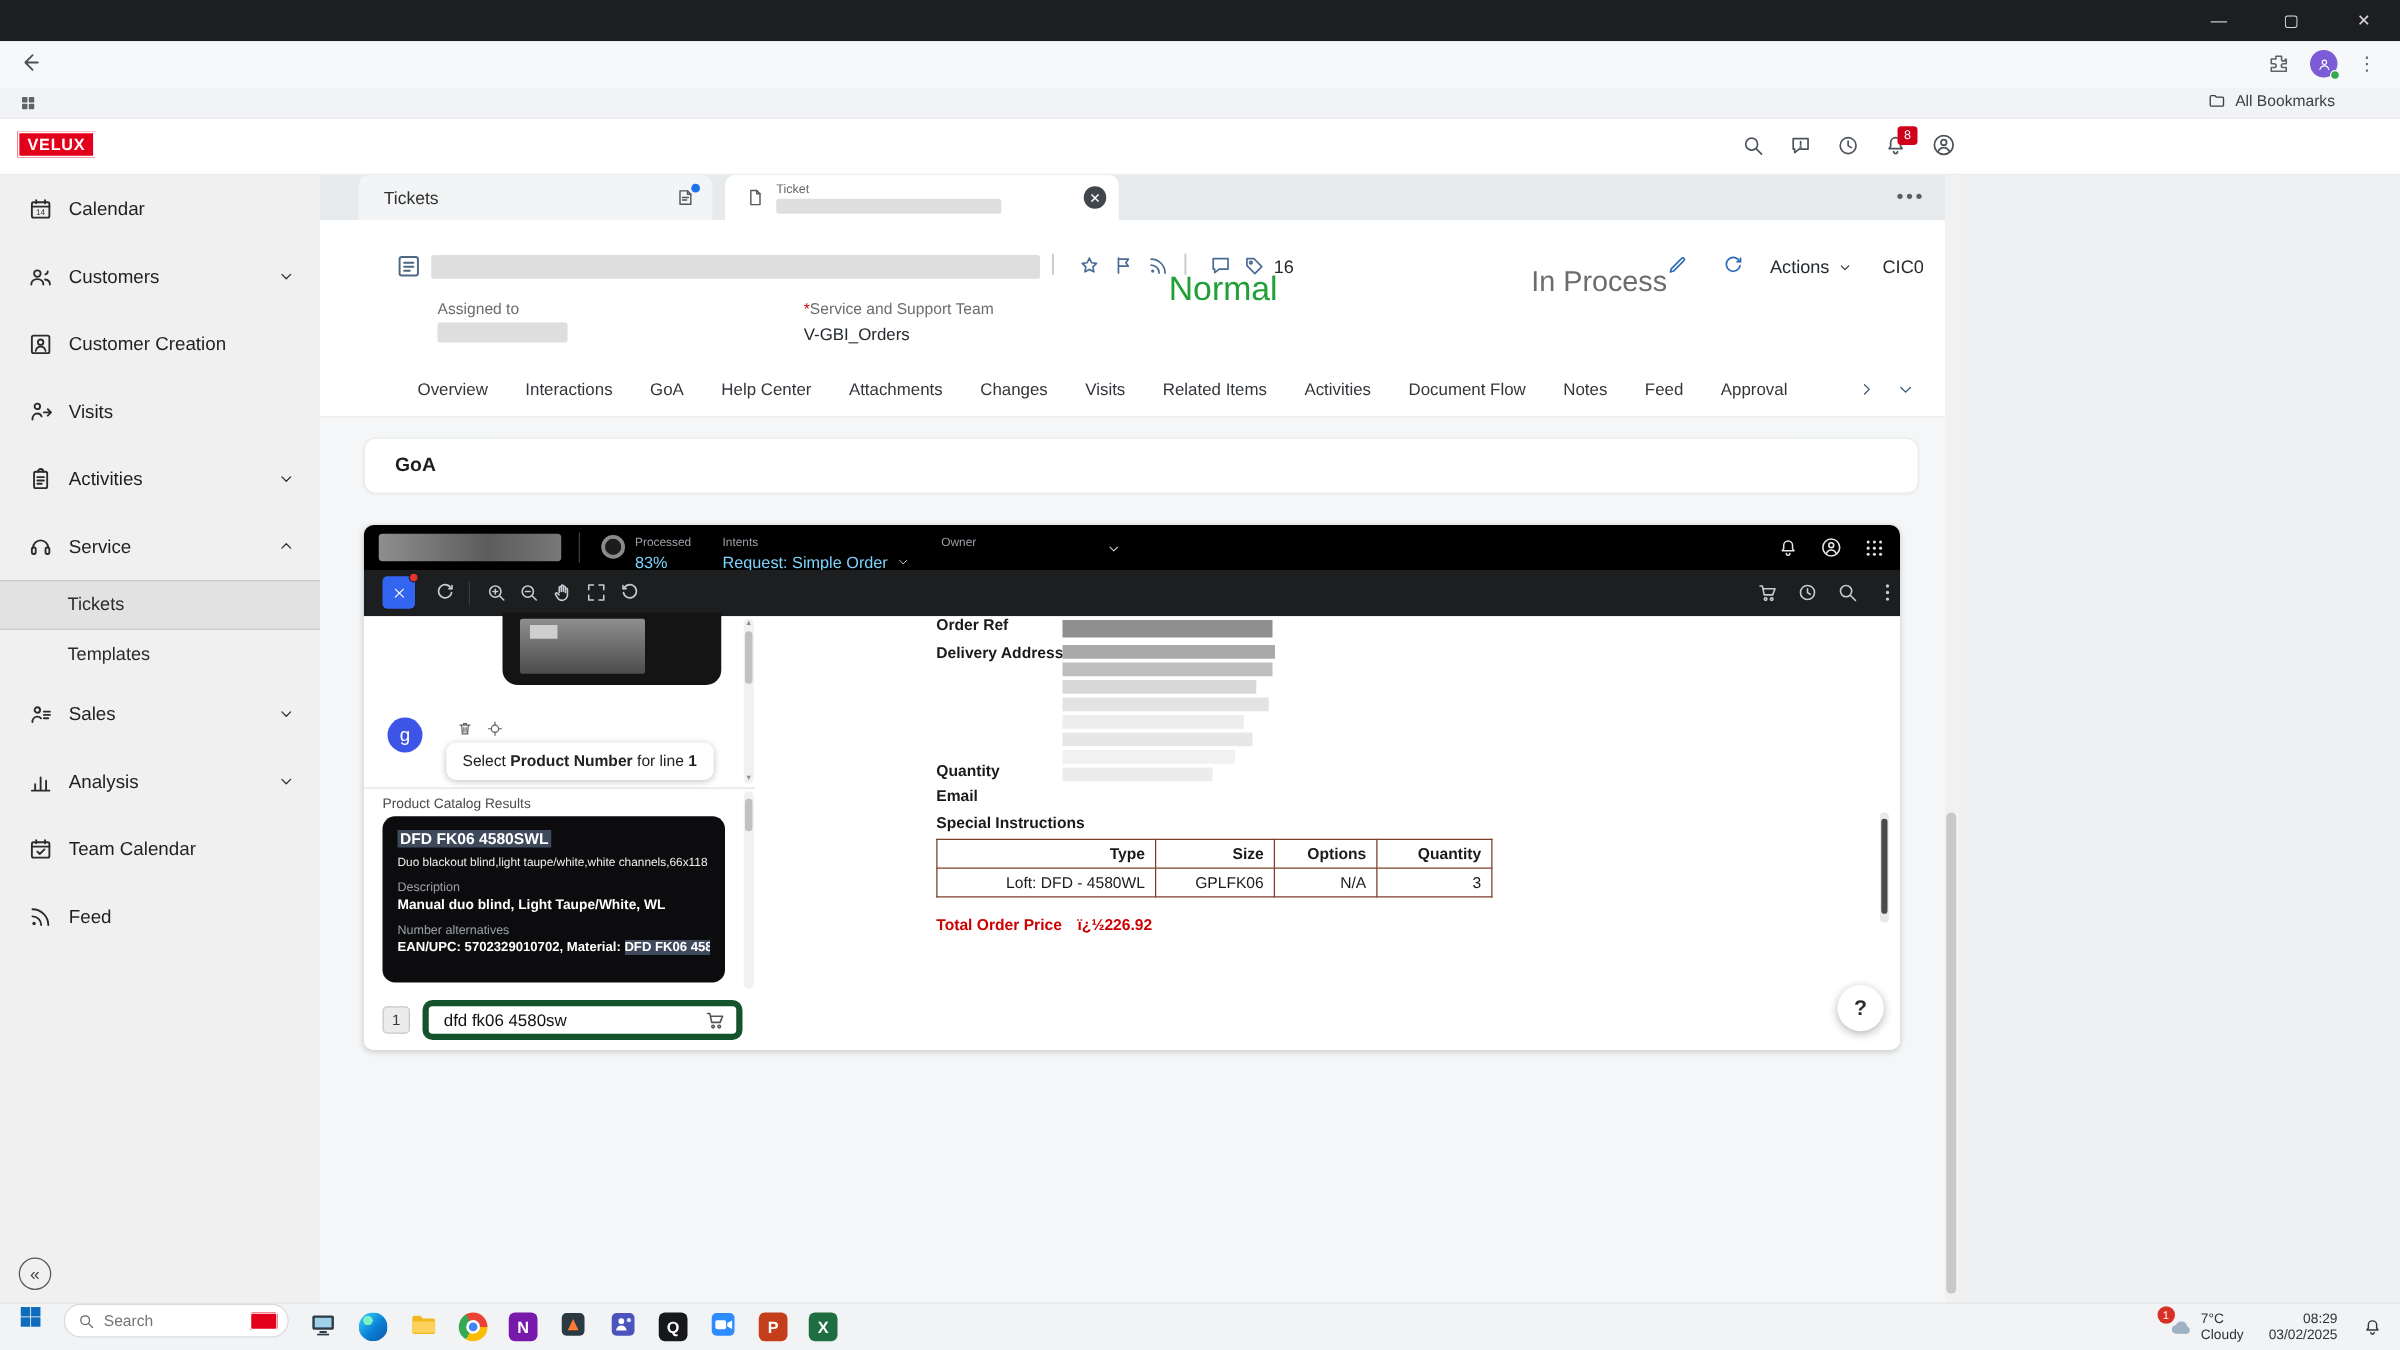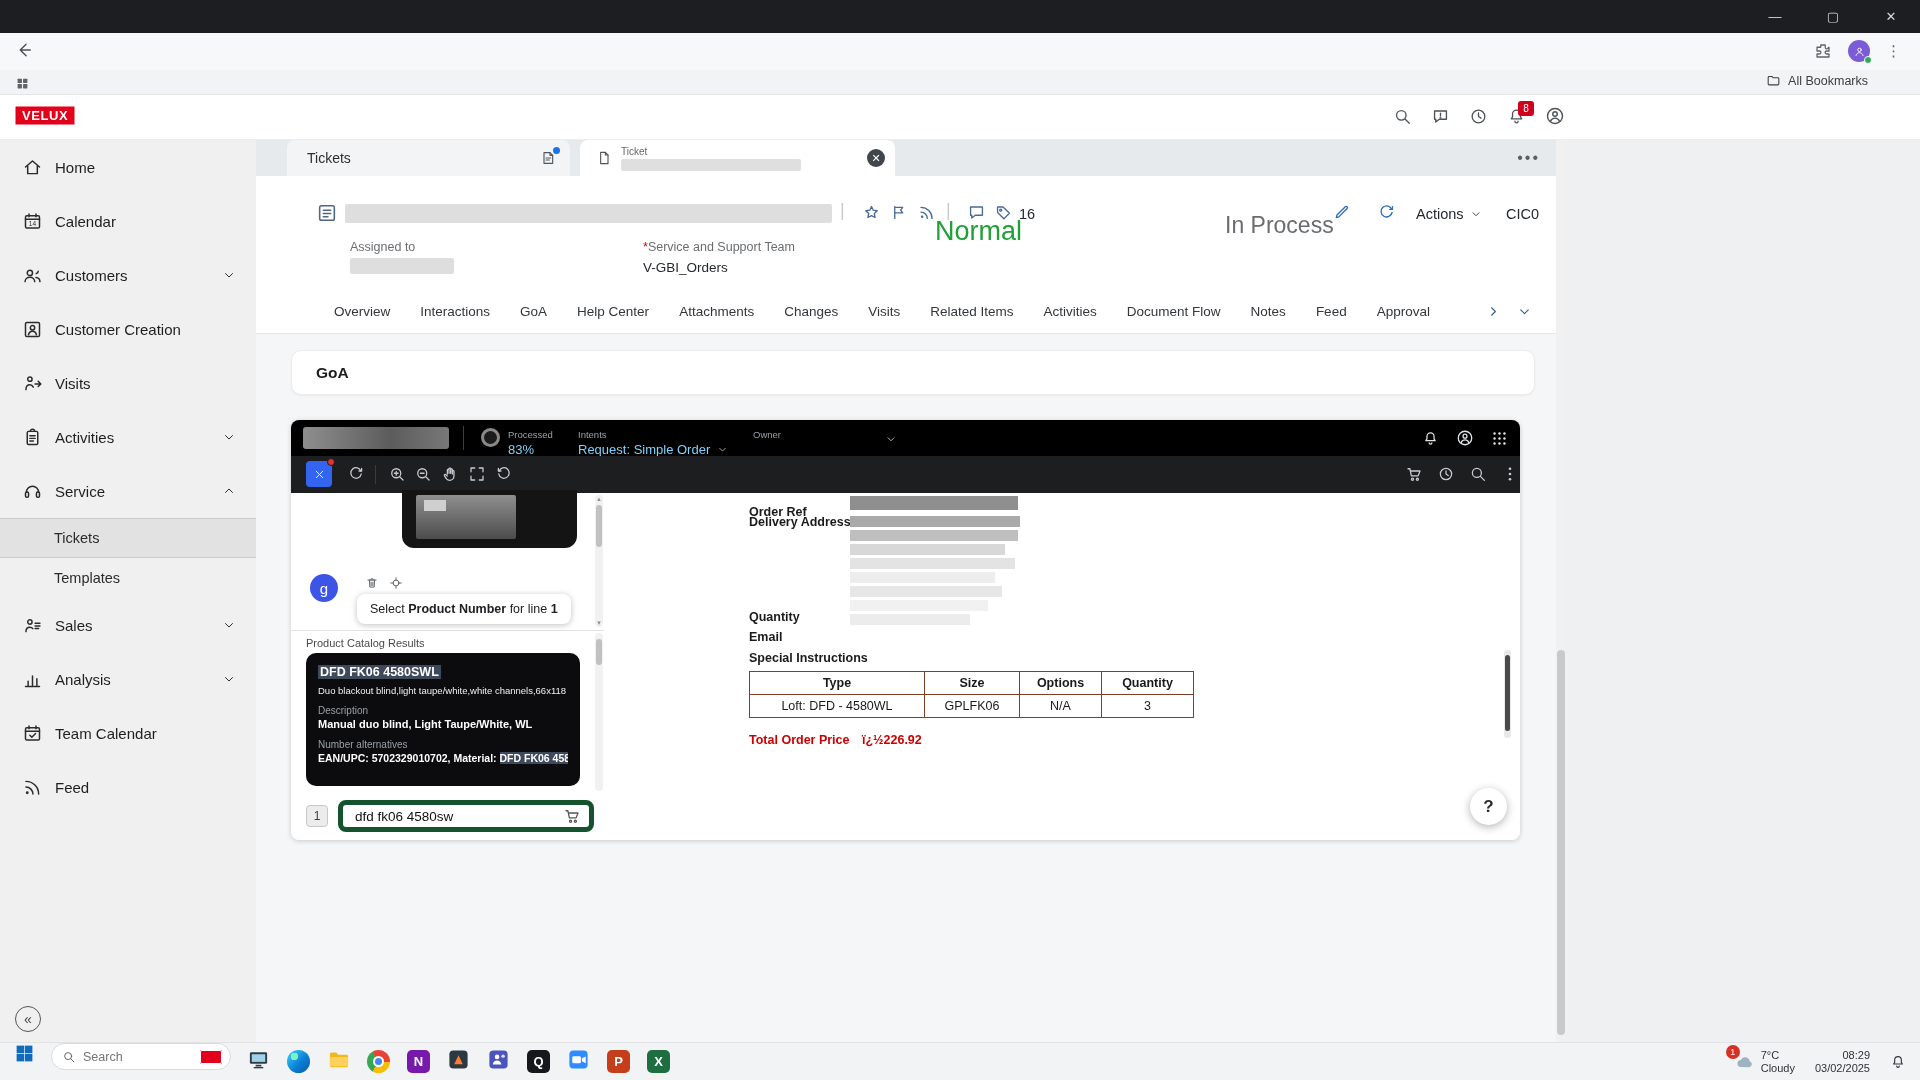--- a/index.html
+++ b/index.html
@@ -115,21 +115,21 @@
 .order-input{position:absolute;left:47px;top:307px;width:256px;height:32px;border:5px solid #14532d;border-radius:8px;padding:0 34px 0 12px;font-size:13.5px;color:#111;font-family:inherit;background:#fff}
 .input-cart{position:absolute;left:272px;top:314px;color:#555;z-index:2}
 
 
 .rcol{position:absolute;left:449px;top:0;width:660px;height:100%;font-size:12.5px;color:#1a1a1a}
 .rlab{position:absolute;font-weight:bold;white-space:nowrap}
 .ref-redact{position:absolute;left:110px;top:3px;width:168px;height:14px;background:#8f8f8f}
 .addr-redact{position:absolute;left:110px;top:23px;display:flex;flex-direction:column;gap:3px}
 .addr-redact div{height:11px}
 .ord-table{position:absolute;left:9px;top:178px;border-collapse:collapse}
-.ord-table th,.ord-table td{border:1px solid #7d3f2a;padding:3px 8px;font-size:12.5px;text-align:center;height:23px}
+.ord-table th,.ord-table td{border:1px solid #7d3f2a;padding:3px 8px;font-size:12.5px;text-align:right;height:23px}
 .ord-table th{font-weight:bold}
 .total-red{position:absolute;top:240px;color:#c00;font-weight:bold;font-size:12.5px}
 .body-sb{position:absolute;left:1213px;top:157px;width:7px;height:88px;background:#e9e9e9;border-radius:3px}
 .body-sb div{position:absolute;left:1px;right:1px;top:5px;height:76px;background:#4a4a4a;border-radius:3px}
 
 .help-fab{position:absolute;left:1214px;top:648px;width:37px;height:37px;border-radius:50%;background:#fff;box-shadow:0 2px 8px rgba(0,0,0,.3);display:flex;align-items:center;justify-content:center;font-size:17px;font-weight:bold;color:#2b2b2b;z-index:6;border:none}
 
 
 .taskbar{position:absolute;bottom:0;left:0;right:0;height:38px;background:#f2f3f5;border-top:1px solid #e1e2e4;display:flex;padding:0 14px;gap:16px}
 .tb-search{width:180px;height:27px;background:#fff;border:1px solid #d9dadc;border-radius:14px;display:flex;align-items:center;padding:0 8px 0 10px;gap:7px;color:#5f6368}
@@ -235,26 +235,20 @@
         </svg>
     </span>
   </div>
 </div>
 
 <div class="app-body">
 
   <aside class="sidebar">
     <div class="side-item">
       <svg class="ic" width="21" height="21" viewBox="0 0 24 24">
-          <path d="M4 11.5 12 4.5l8 7M6.5 10.5V19h11v-8.5"></path>
-        </svg>
-      <span>Home</span>
-    </div>
-    <div class="side-item">
-      <svg class="ic" width="21" height="21" viewBox="0 0 24 24">
           <rect x="4" y="5.5" width="16" height="14" rx="1.5"></rect>
           <path d="M4 9.5h16M8 3.5v3M16 3.5v3"></path>
           <text x="12" y="17" font-size="7.5" text-anchor="middle" fill="currentColor" stroke="none" font-family="sans-serif">14</text>
         </svg>
       <span>Calendar</span>
     </div>
     <div class="side-item">
       <svg class="ic" width="21" height="21" viewBox="0 0 24 24">
           <circle cx="9" cy="9" r="3"></circle>
           <path d="M3.5 19c0-3 2.4-5 5.5-5s5.5 2 5.5 5M16.3 9.7c1.3-.4 2.2-1.3 2.2-2.7M16 14.4c2.6.3 4.5 2.1 4.5 4.6"></path>
@@ -629,21 +623,21 @@
           <input class="order-input" value="dfd fk06 4580sw" style="">
           <span class="input-cart">
             <svg class="ic" width="18" height="18" viewBox="0 0 24 24">
                 <circle cx="10" cy="19" r="1.4"></circle>
                 <circle cx="16.5" cy="19" r="1.4"></circle>
                 <path d="M4 5h2.5l2 9.5h9L20 8H7"></path>
               </svg>
           </span>
 
           <div class="rcol">
-            <span class="rlab" style="left:9px;top:12px">Order Ref</span>
+            <span class="rlab" style="left:9px;top:0">Order Ref</span>
             <span class="ref-redact"></span>
             <span class="rlab" style="left:9px;top:22px">Delivery Address</span>
             <span class="addr-redact">
               <div style="width:170px;background:#a9a9a9"></div>
               <div style="width:168px;background:#bfbfbf"></div>
               <div style="width:155px;background:#d8d8d8"></div>
               <div style="width:165px;background:#e3e3e3"></div>
               <div style="width:145px;background:#ededed"></div>
               <div style="width:152px;background:#e7e7e7"></div>
               <div style="width:138px;background:#f1f1f1"></div>

